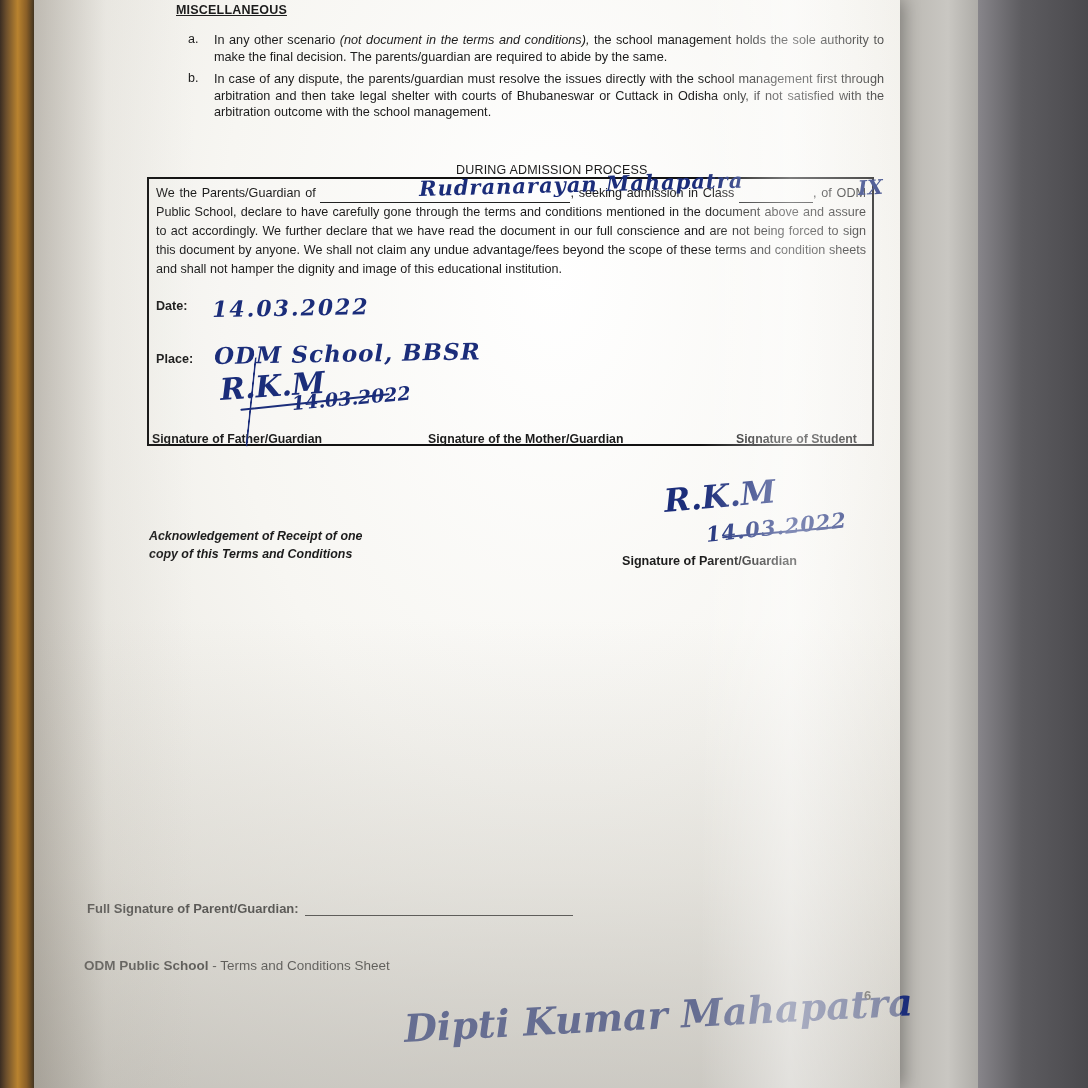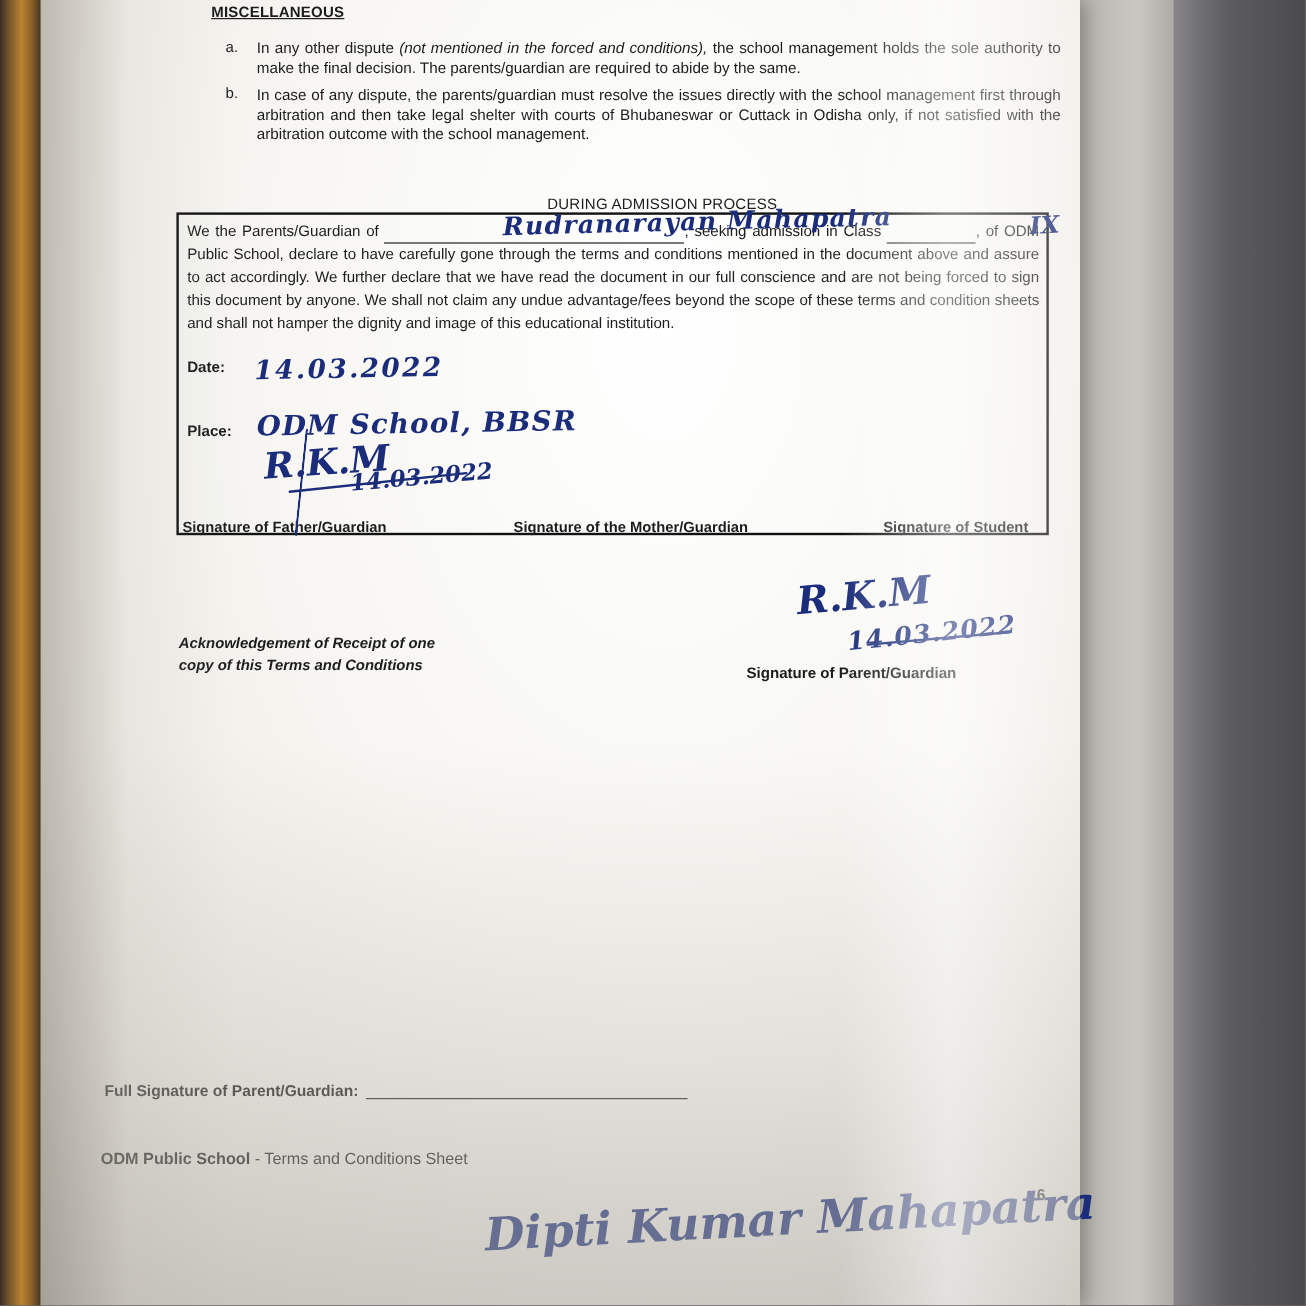--- a/index.html
+++ b/index.html
@@ -241,21 +241,21 @@
   </div>
   <div class="paper"></div>
 
   <div class="doc">
 
     <div class="mis-title">MISCELLANEOUS</div>
 
     <div class="list">
       <div class="list-item">
         <div class="list-marker">a.</div>
-        <div class="list-text"><span>In any other dispute </span><i>(not mentioned in the forced and conditions),</i><span> the school management holds the sole authority to make the final decision. The parents/guardian are required to abide by the same.</span></div>
+        <div class="list-text"><span>In any other scenario </span><i>(not document in the terms and conditions),</i><span> the school management holds the sole authority to make the final decision. The parents/guardian are required to abide by the same.</span></div>
       </div>
       <div class="list-item">
         <div class="list-marker">b.</div>
         <div class="list-text">In case of any dispute, the parents/guardian must resolve the issues directly with the school management first through arbitration and then take legal shelter with courts of Bhubaneswar or Cuttack in Odisha only, if not satisfied with the arbitration outcome with the school management.</div>
       </div>
     </div>
 
     <div class="section-heading">DURING ADMISSION PROCESS</div>
 
     <div class="box"></div>

